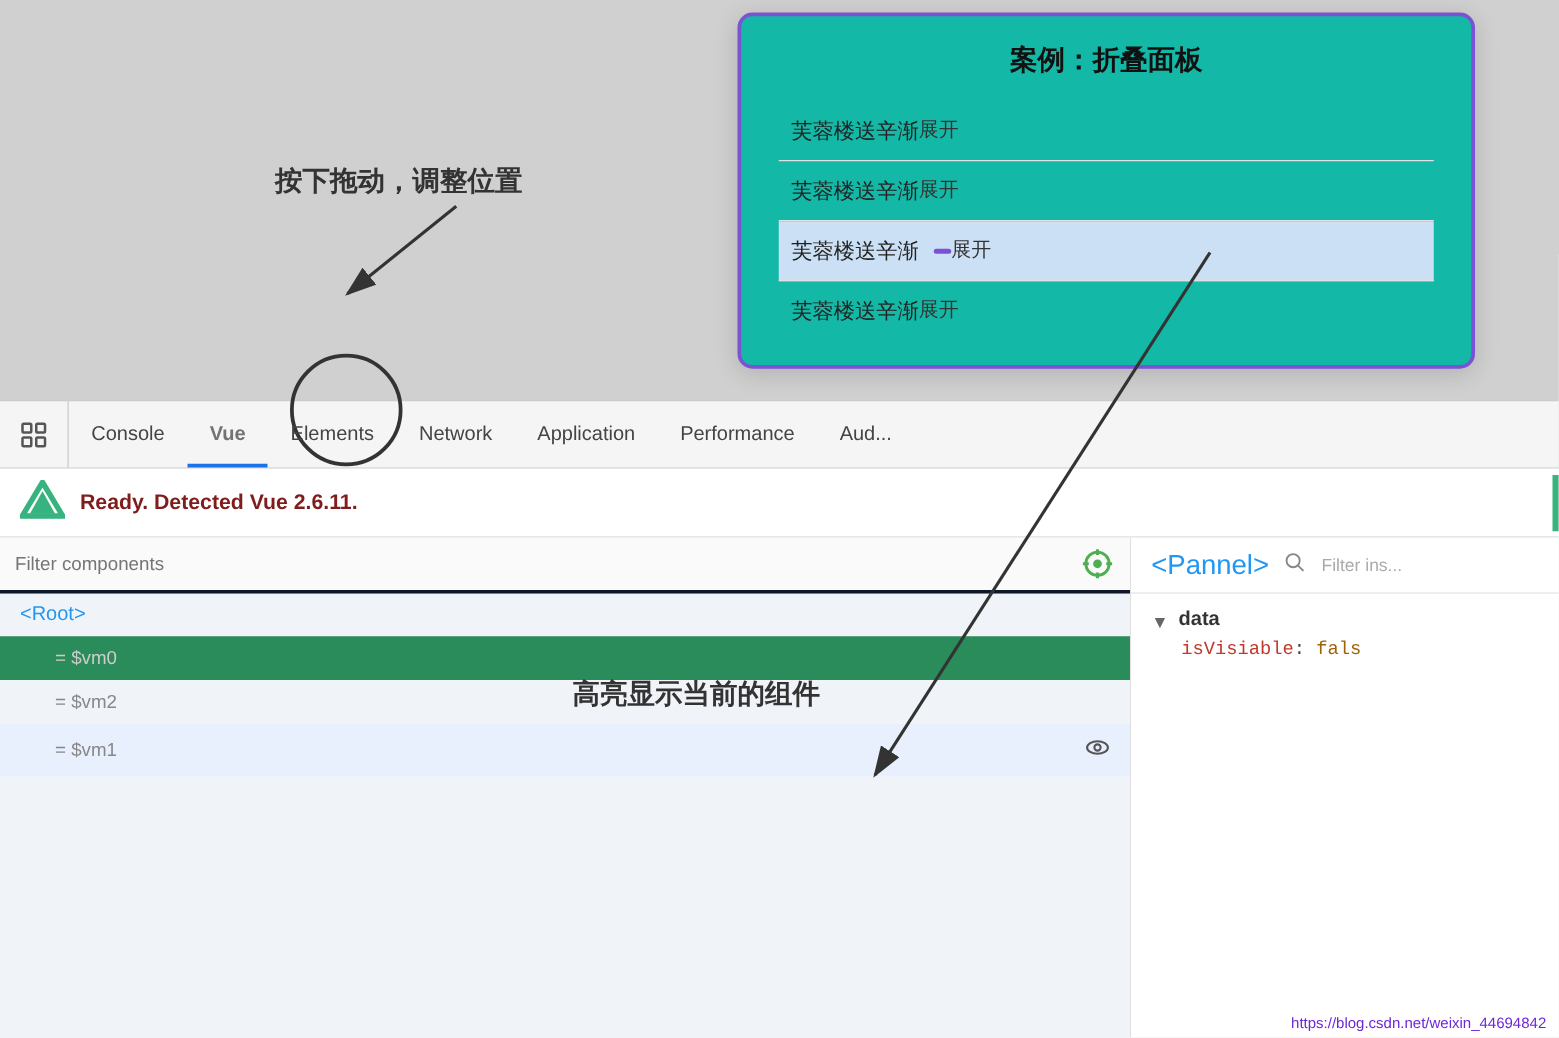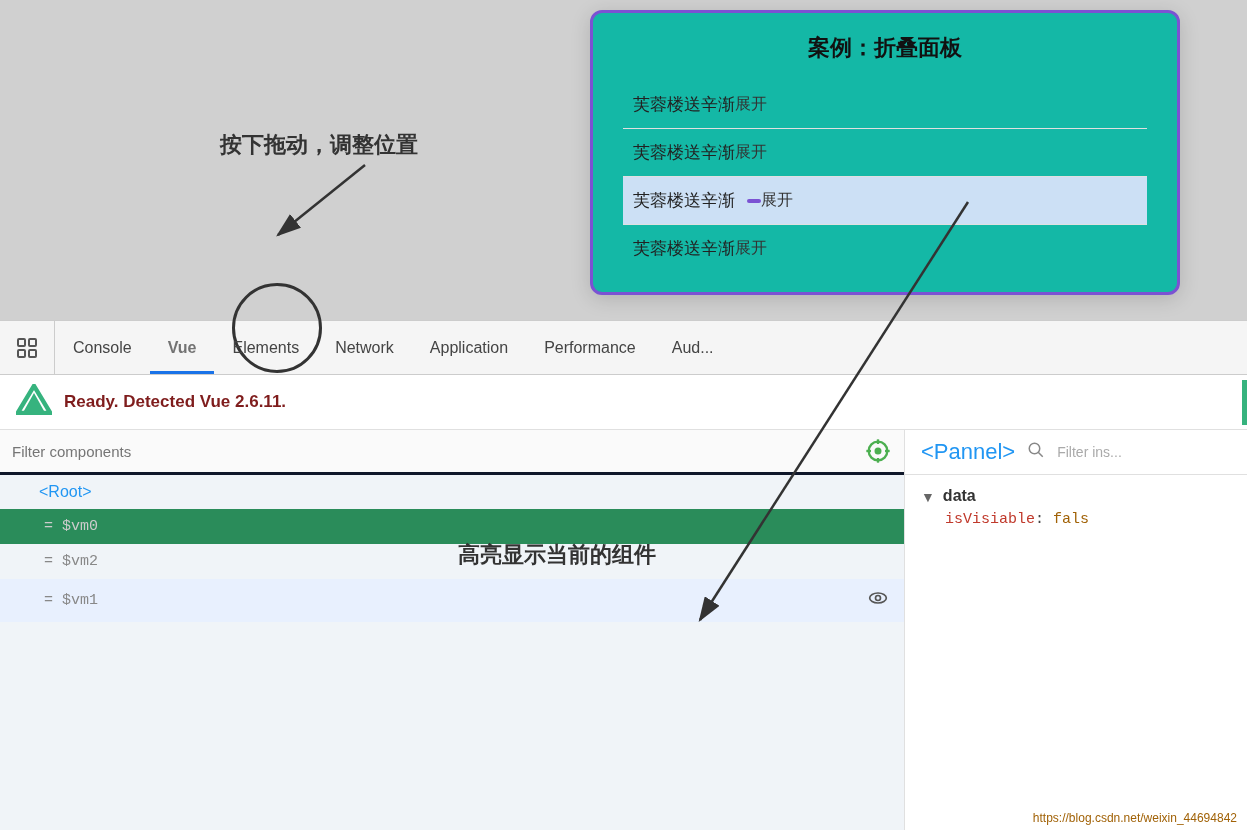--- a/index.html
+++ b/index.html
@@ -221,27 +221,26 @@
       flex: 1;
       overflow: auto;
       background: #f0f4f8;
     }
 
     .tree-root {
       padding: 8px 16px;
       font-size: 16px;
       color: #2196f3;
       background: #f0f4f8;
-      margin-left: 23px;
     }
 
     .tree-item {
       padding: 9px 16px 9px 36px;
       font-size: 15px;
-      font-family: Liberation Mono, monospace;
+      font-family: Liberation Sans, sans-serif;
       cursor: pointer;
       display: flex;
       align-items: center;
       gap: 8px;
     }
 
     .tree-item.selected {
       background: #2a8c5a;
       color: white;
     }
@@ -319,21 +318,21 @@
 
     .prop-key { color: #c0392b; }
     .prop-val { color: #a16207; }
 
     
     .watermark {
       position: absolute;
       bottom: 5px;
       right: 10px;
       font-size: 12px;
-      color: #a16207;
+      color: #6d28d9;
     }
 
     
     .circle-annotation {
       position: absolute;
       top: 283px;
       left: 232px;
       width: 90px;
       height: 90px;
       border: 3px solid #333;

